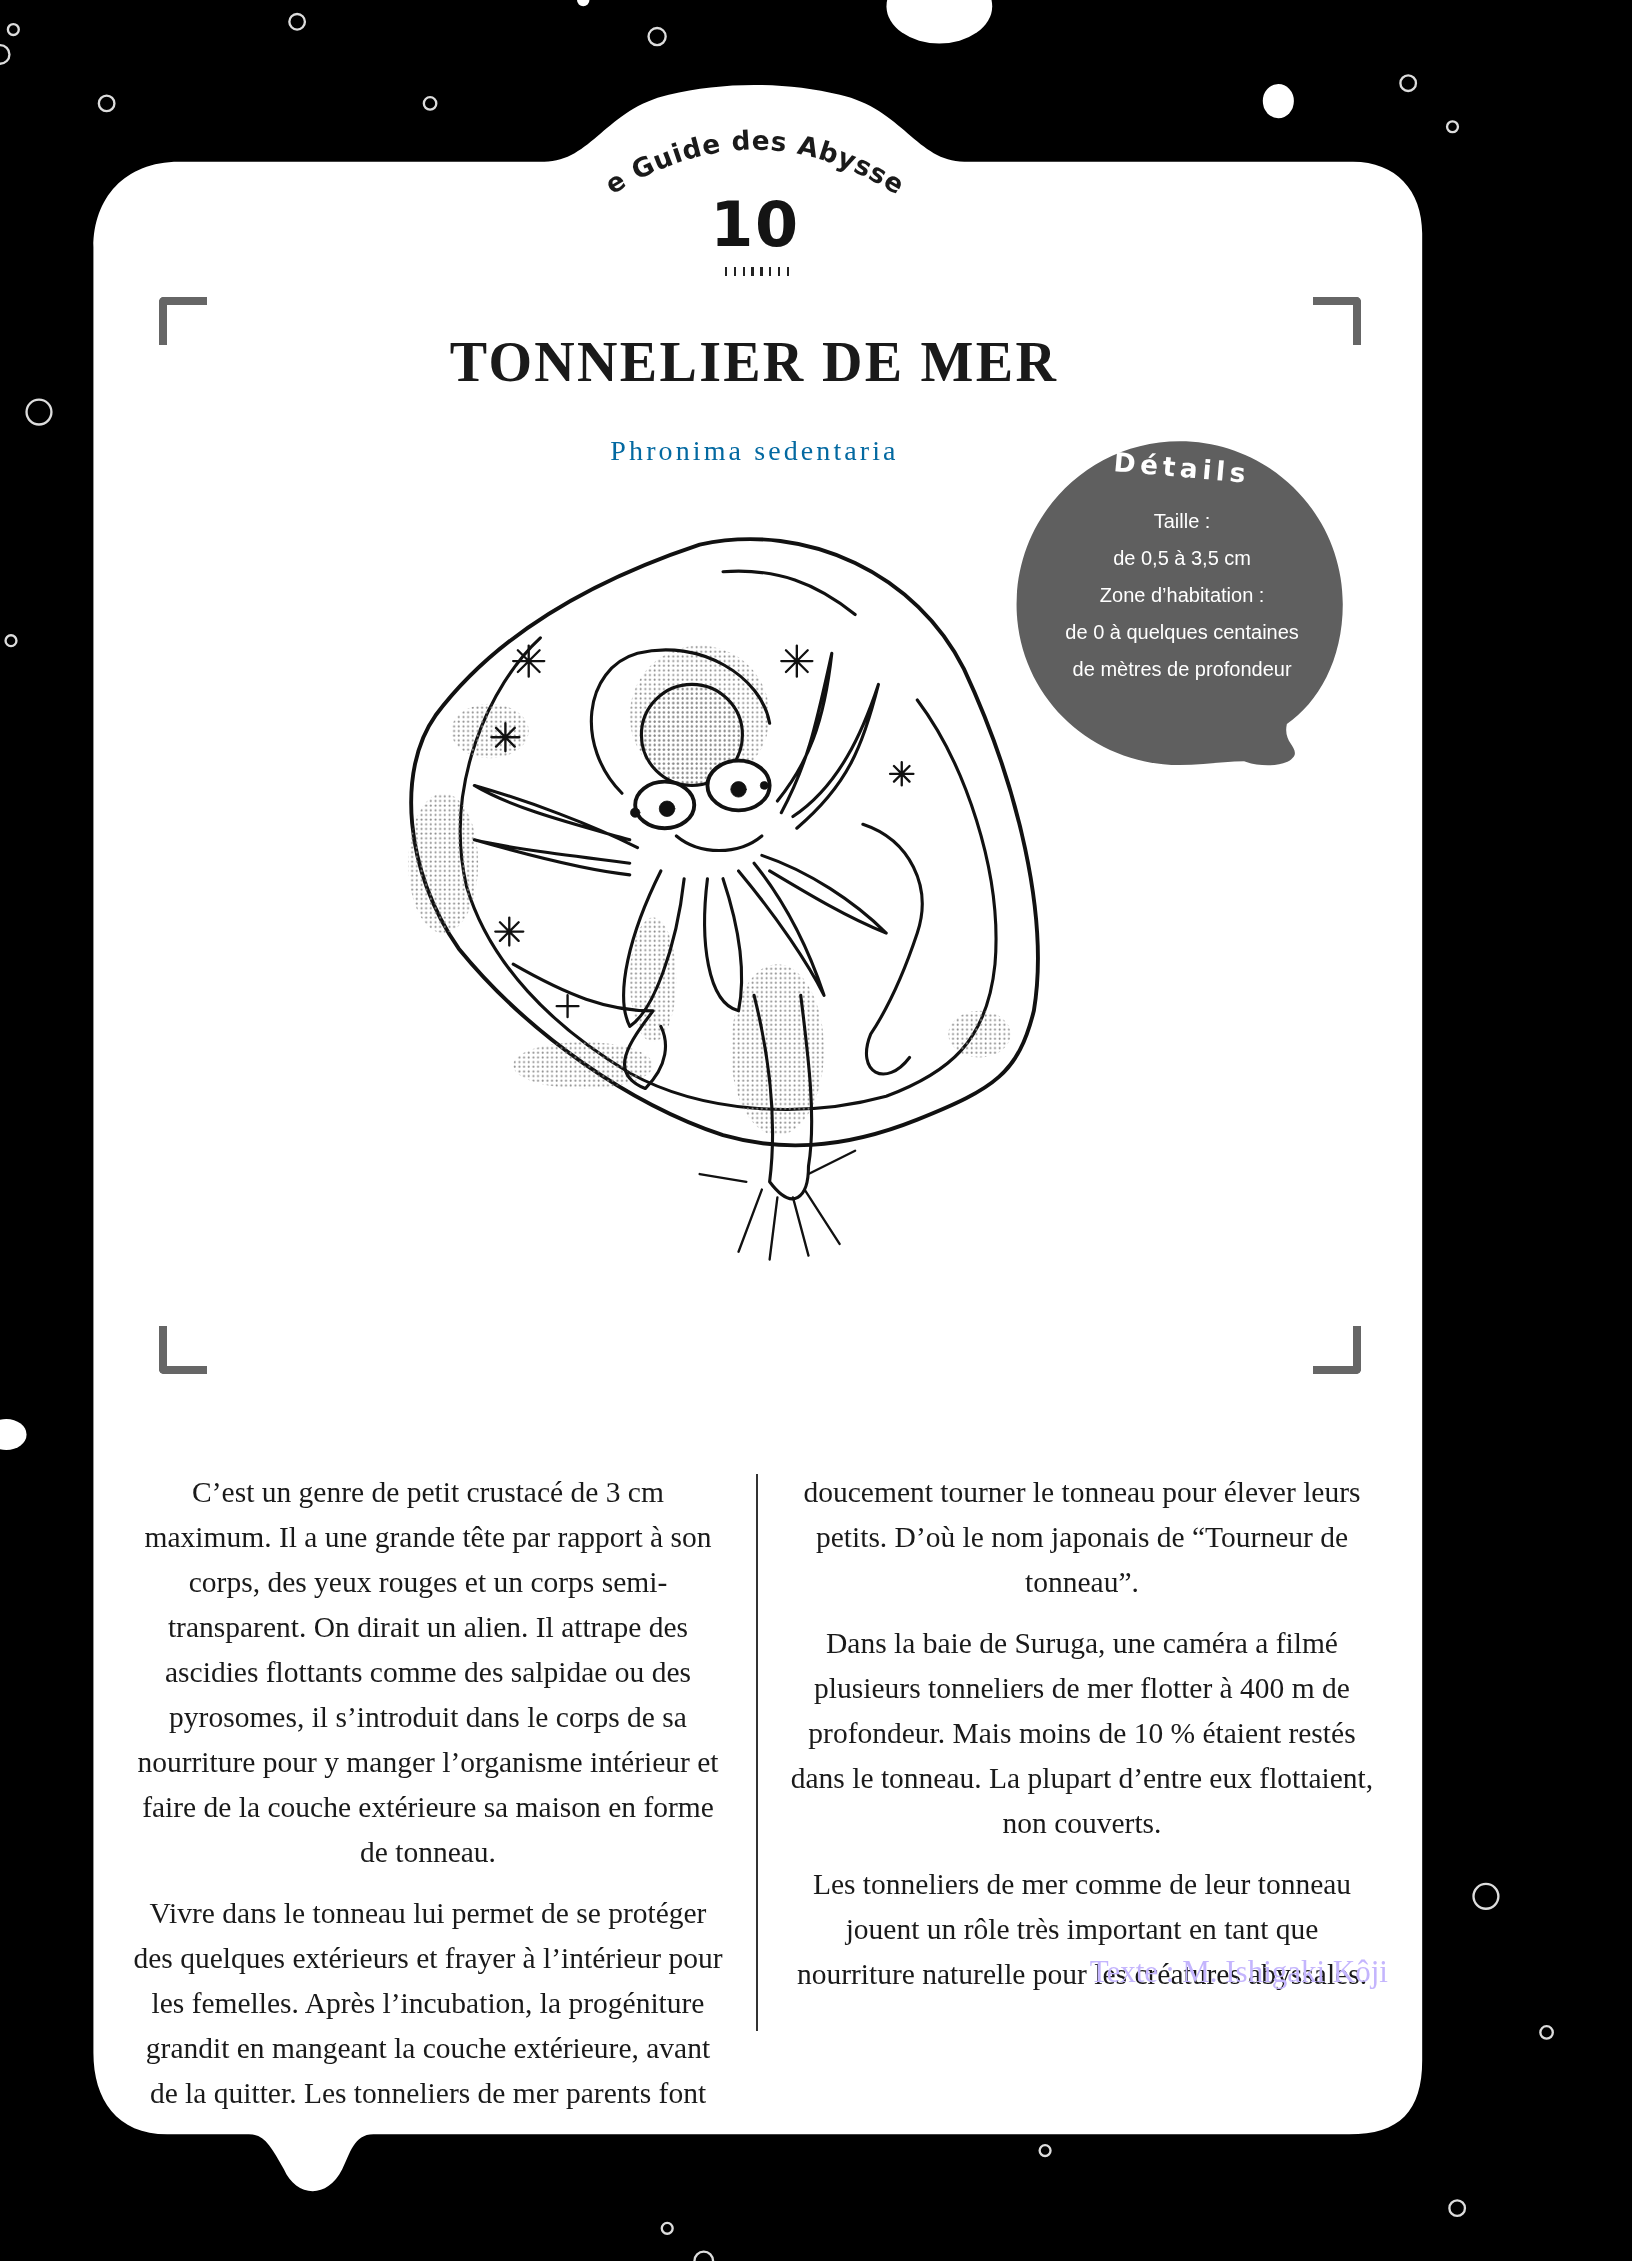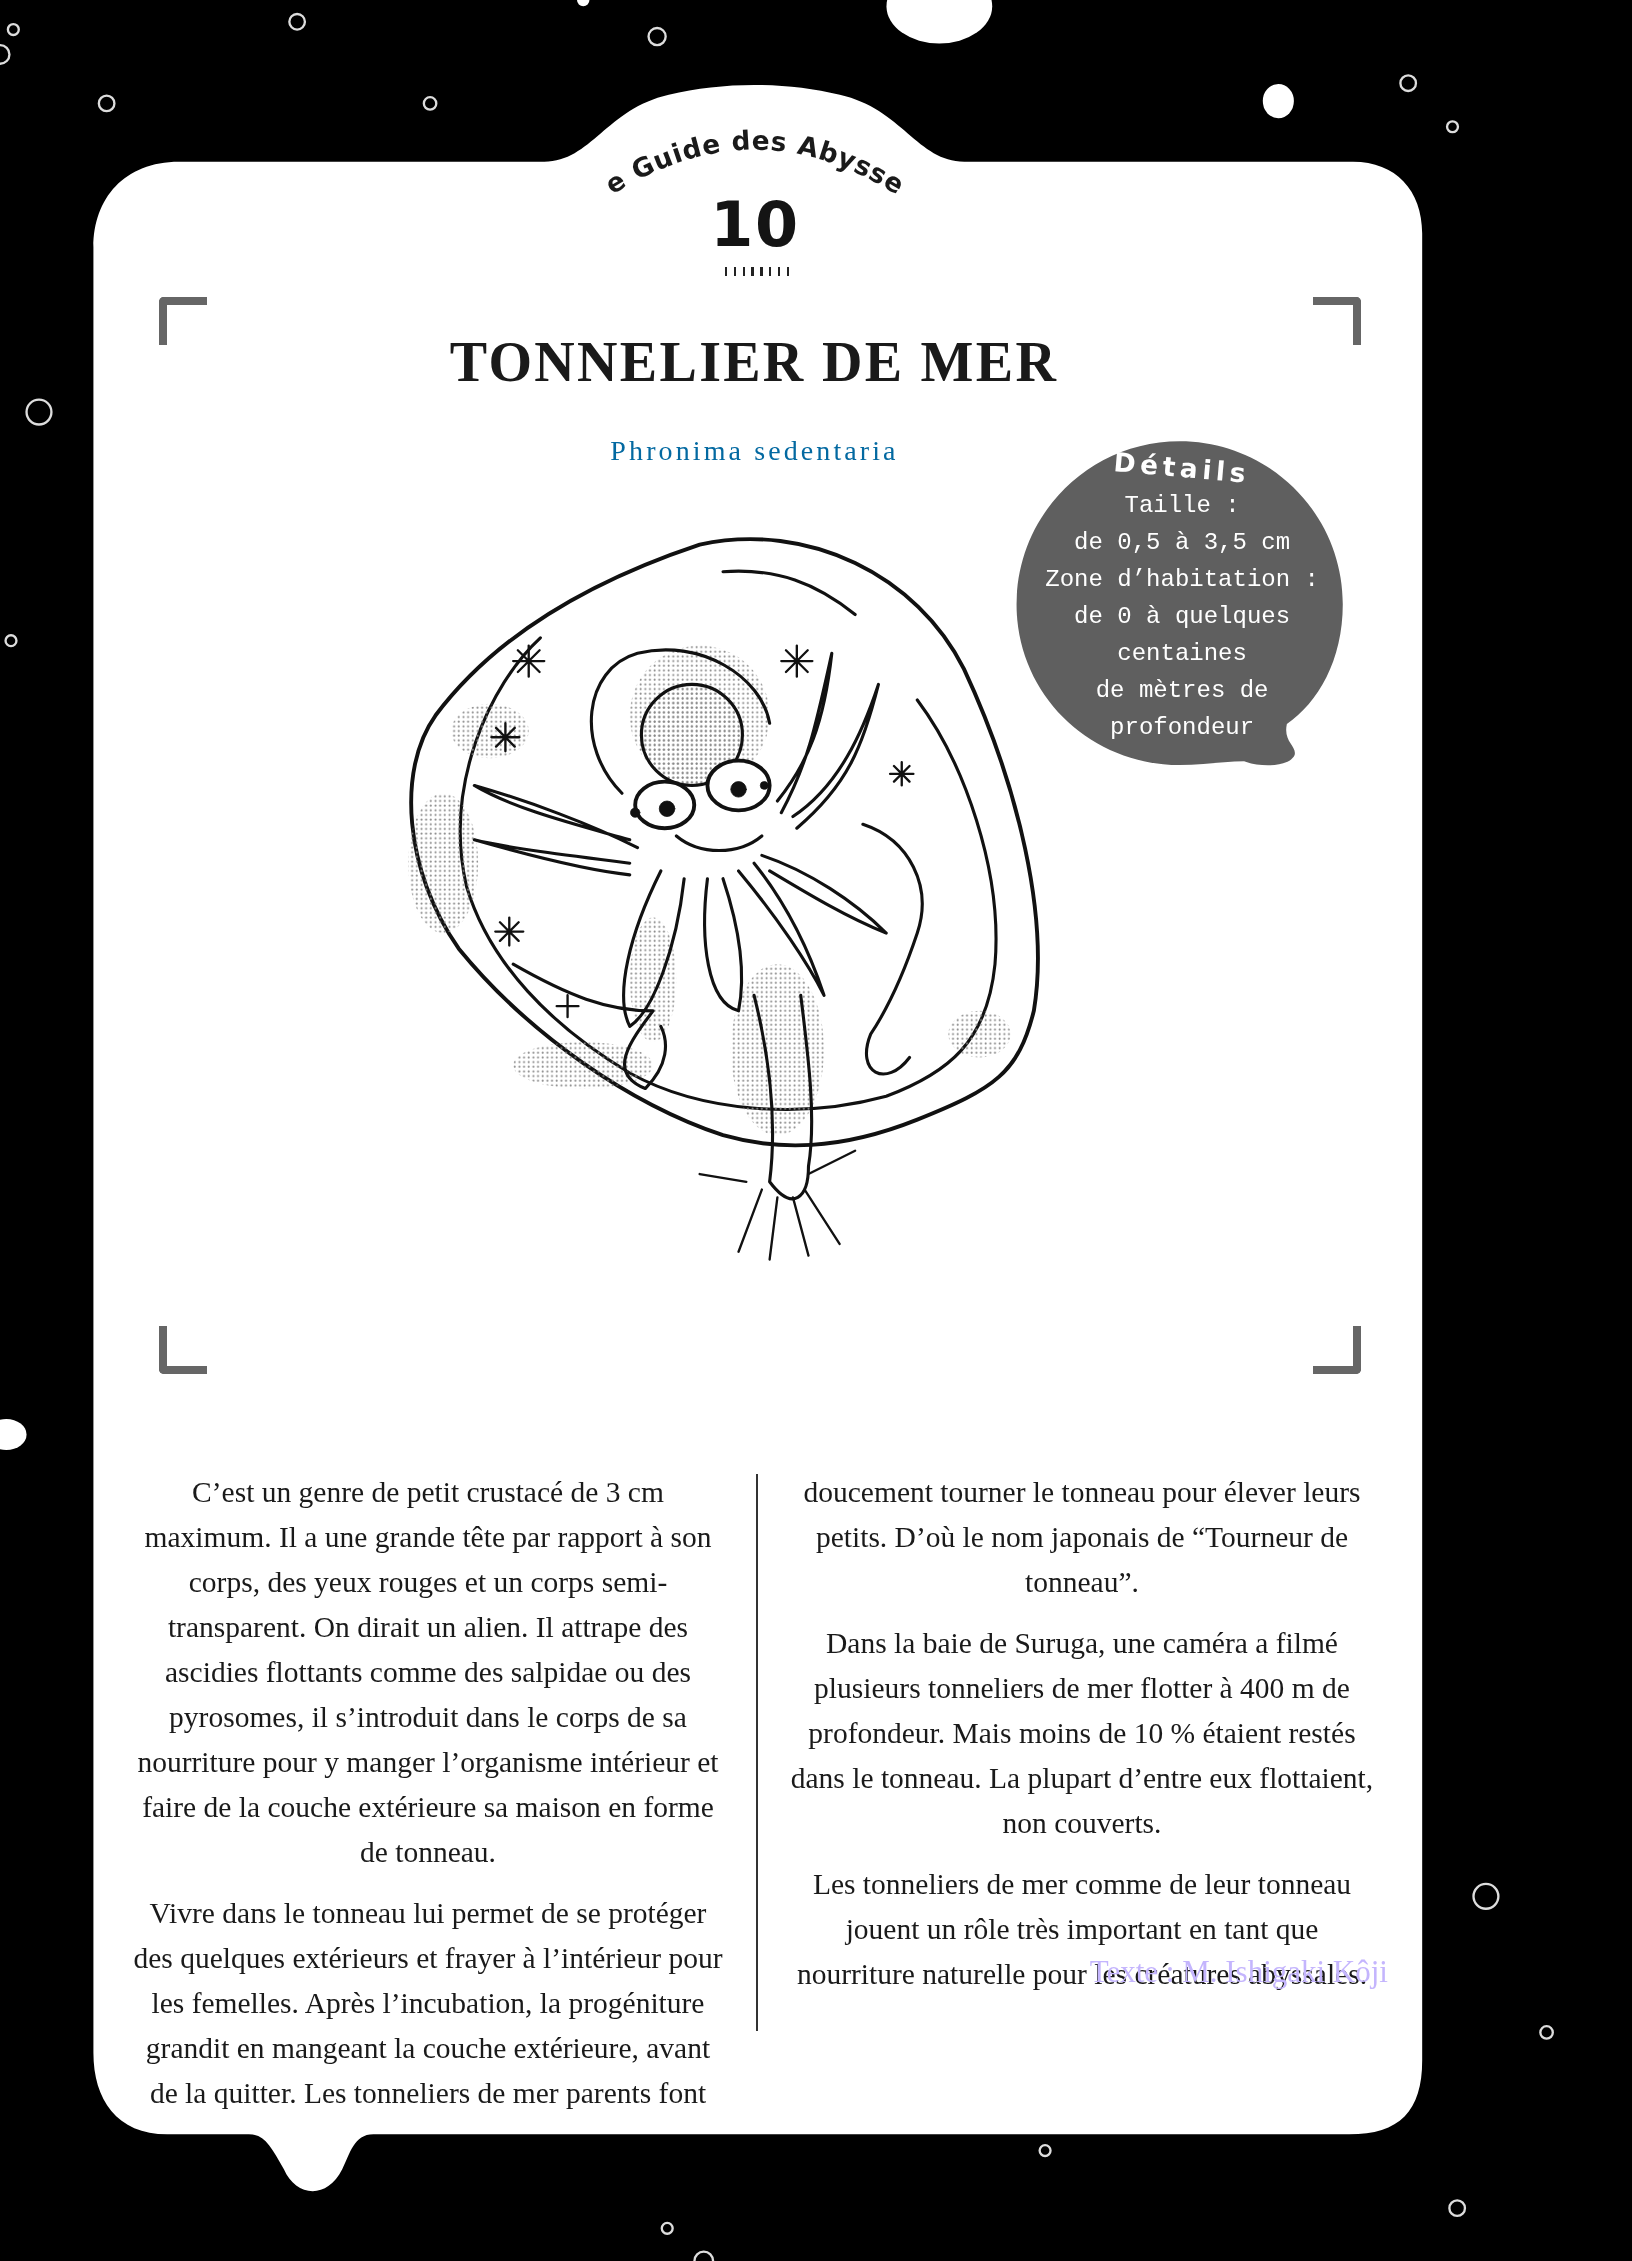--- a/index.html
+++ b/index.html
@@ -38,22 +38,22 @@
     .details {
       left: 1011px; top: 435px; width: 342px; height: 334px;
     }
     .details svg { position: absolute; left: 0; top: 0; width: 342px; height: 334px; }
     .details-head {
       position: absolute; left: 0; top: 17px; width: 342px; text-align: center;
       font-family: "DejaVu Sans", sans-serif; font-weight: bold; font-size: 26.4px;
       color: #fff; letter-spacing: 4.7px; transform: rotate(5deg);
     }
     .details-body {
-      position: absolute; left: 15.6px; top: 52px; width: 311px; text-align: center;
-      font-family: Liberation Mono, monospace; font-size: 24px; color: #fff;
+      position: absolute; left: 15.6px; top: 68px; width: 311px; text-align: center;
+      font-family: Liberation Sans, sans-serif; font-size: 20px; color: #fff;
       line-height: 37px;
     }
     .illustration { left: 373px; top: 529px; width: 700px; height: 816px; }
     .illustration svg { width: 700px; height: 816px; }
     .col {
       top: 1454px; width: 622px; text-align: center;
       font-family: "Liberation Serif", serif; font-size: 29.5px; color: #1a1a1a;
       line-height: 45px;
     }
     .col-left { left: 117px; }

